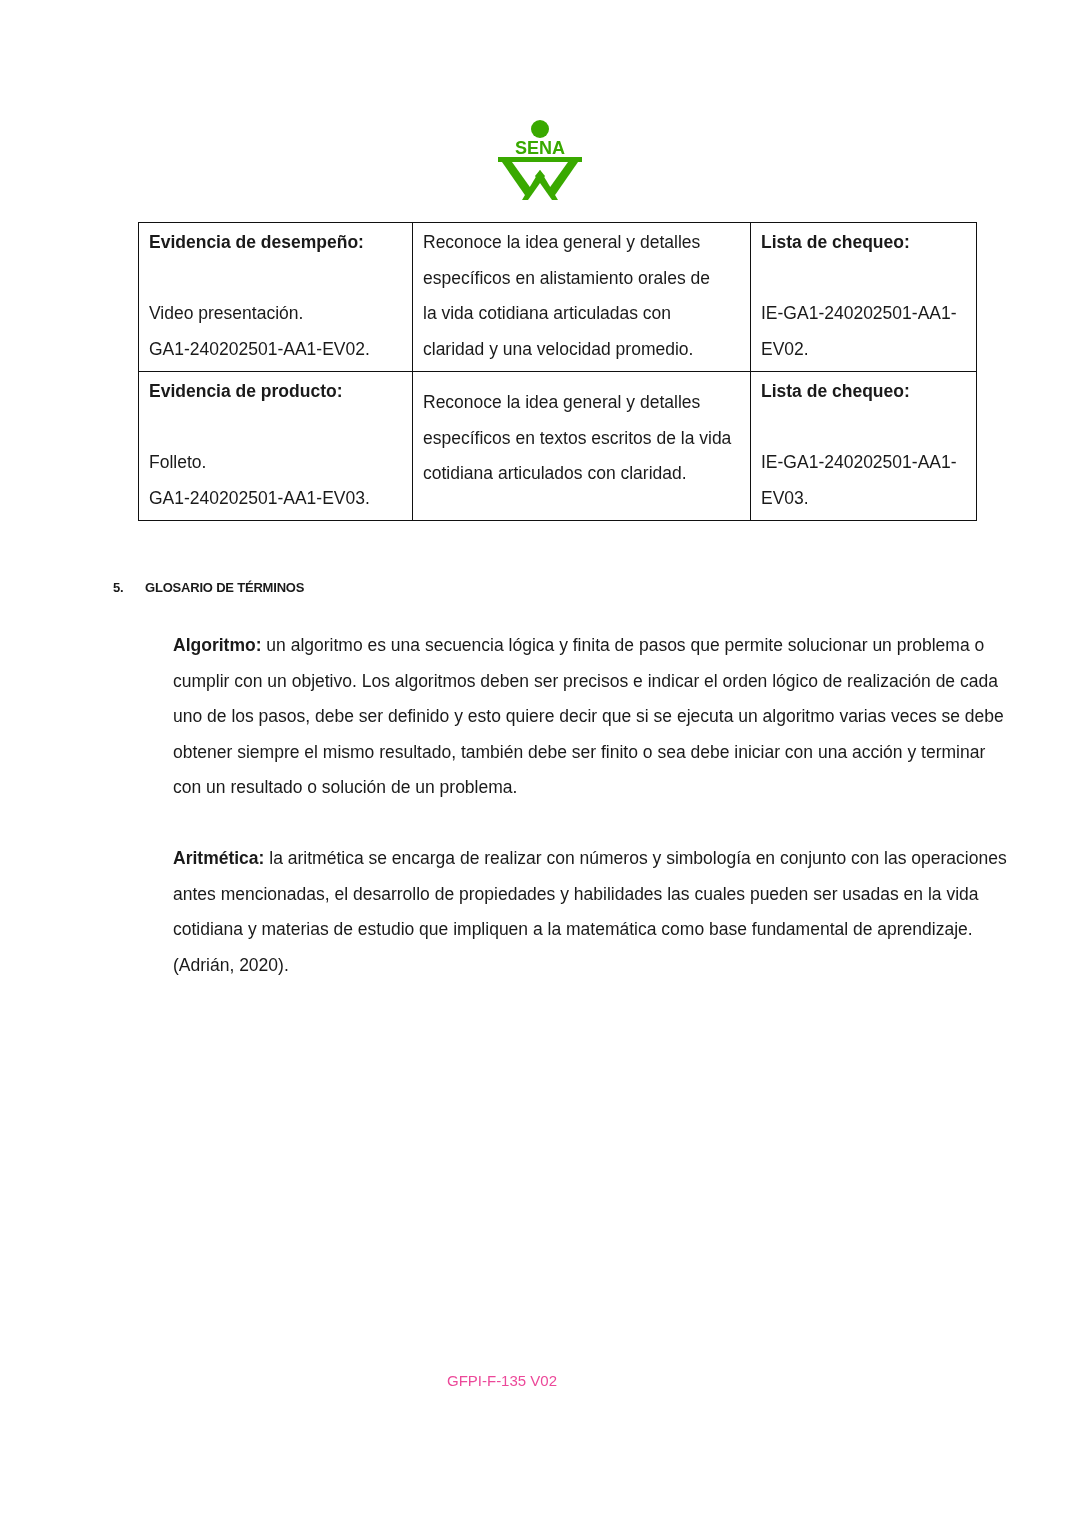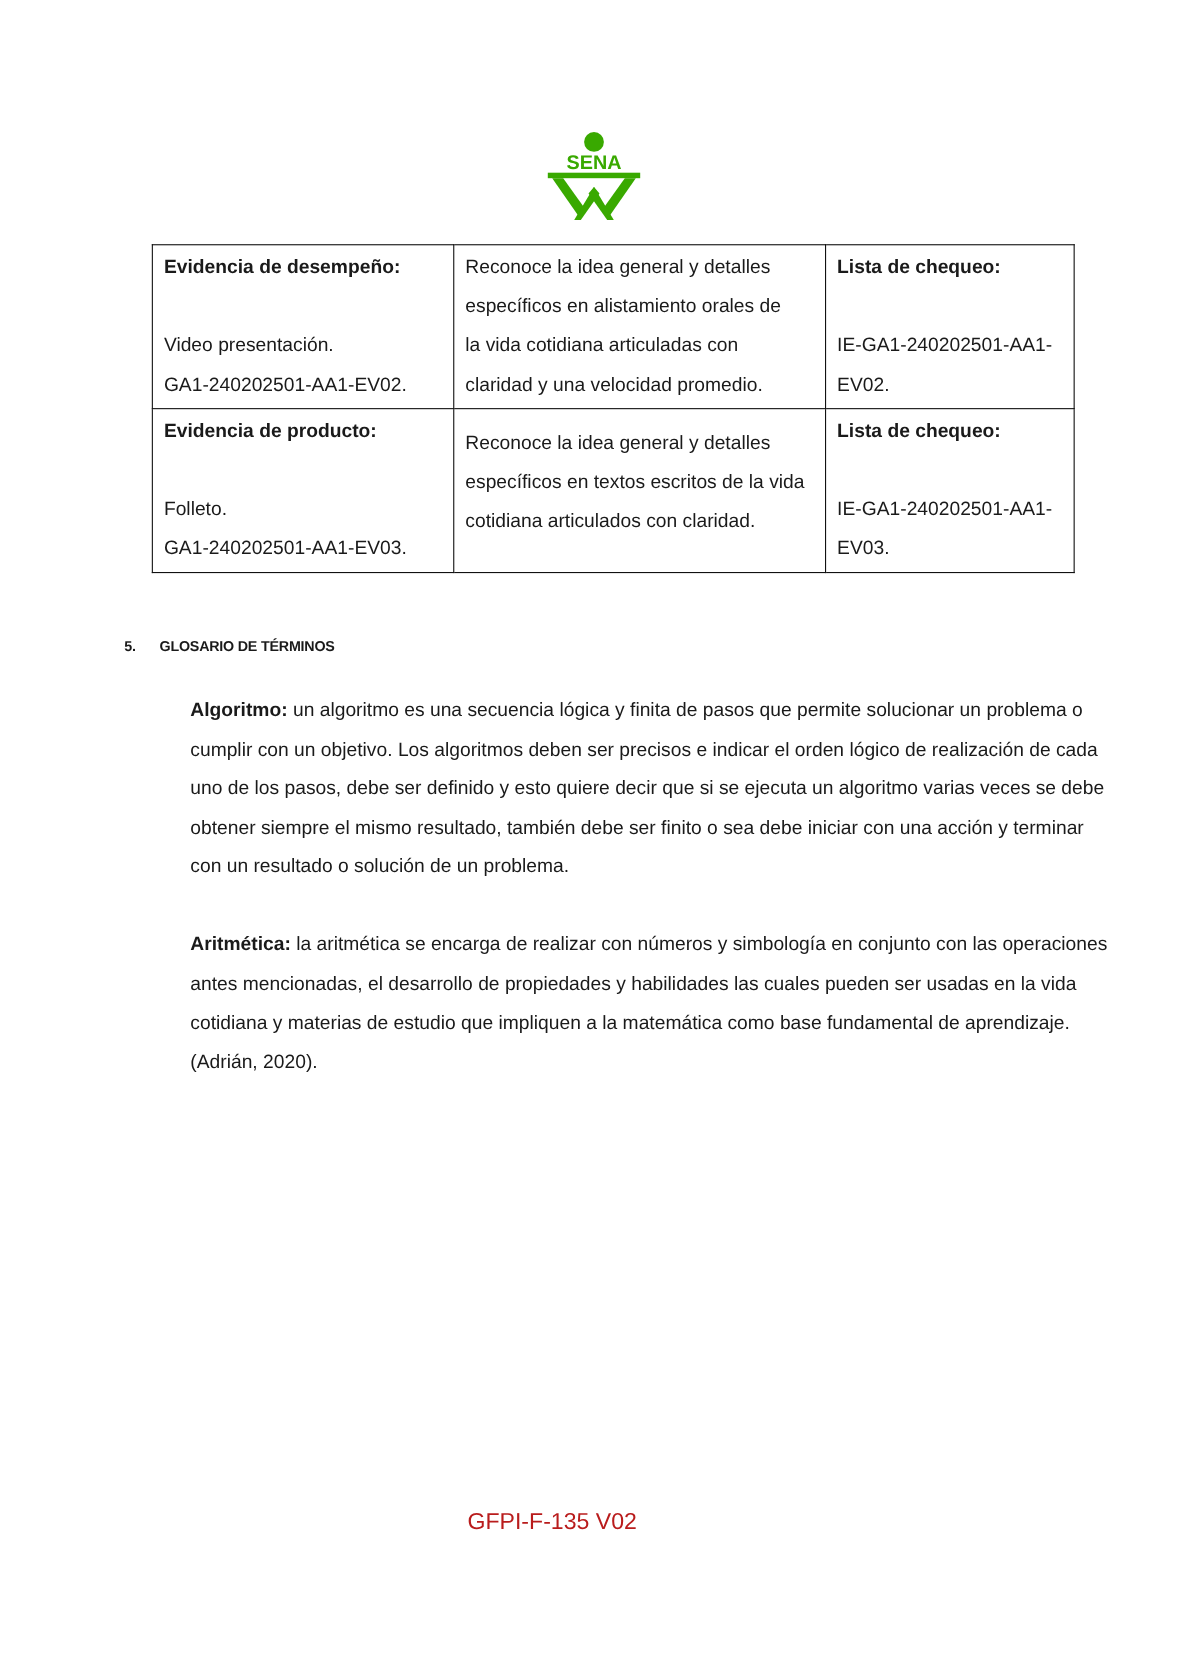--- a/index.html
+++ b/index.html
@@ -65,22 +65,22 @@
   }
   .entry { margin: 0 0 35.5px 0; }
   .term { font-weight: bold; }
 
   .footer {
     position: absolute;
     left: 0;
     width: 1004px;
     top: 1372px;
     text-align: center;
-    font-size: 21px;
-    color: #b91c1c;
+    font-size: 15px;
+    color: #ec4899;
   }
 </style>
 </head>
 <body>
 
 <div class="logo">
   <svg width="88" height="84" viewBox="0 0 88 84">
     <circle cx="44" cy="11" r="9" fill="#39A900"></circle>
     <text x="44" y="36" text-anchor="middle" font-family="Liberation Sans, sans-serif" font-weight="bold" font-size="18" fill="#39A900">SENA</text>
     <rect x="2" y="39" width="84" height="5" fill="#39A900"></rect>

